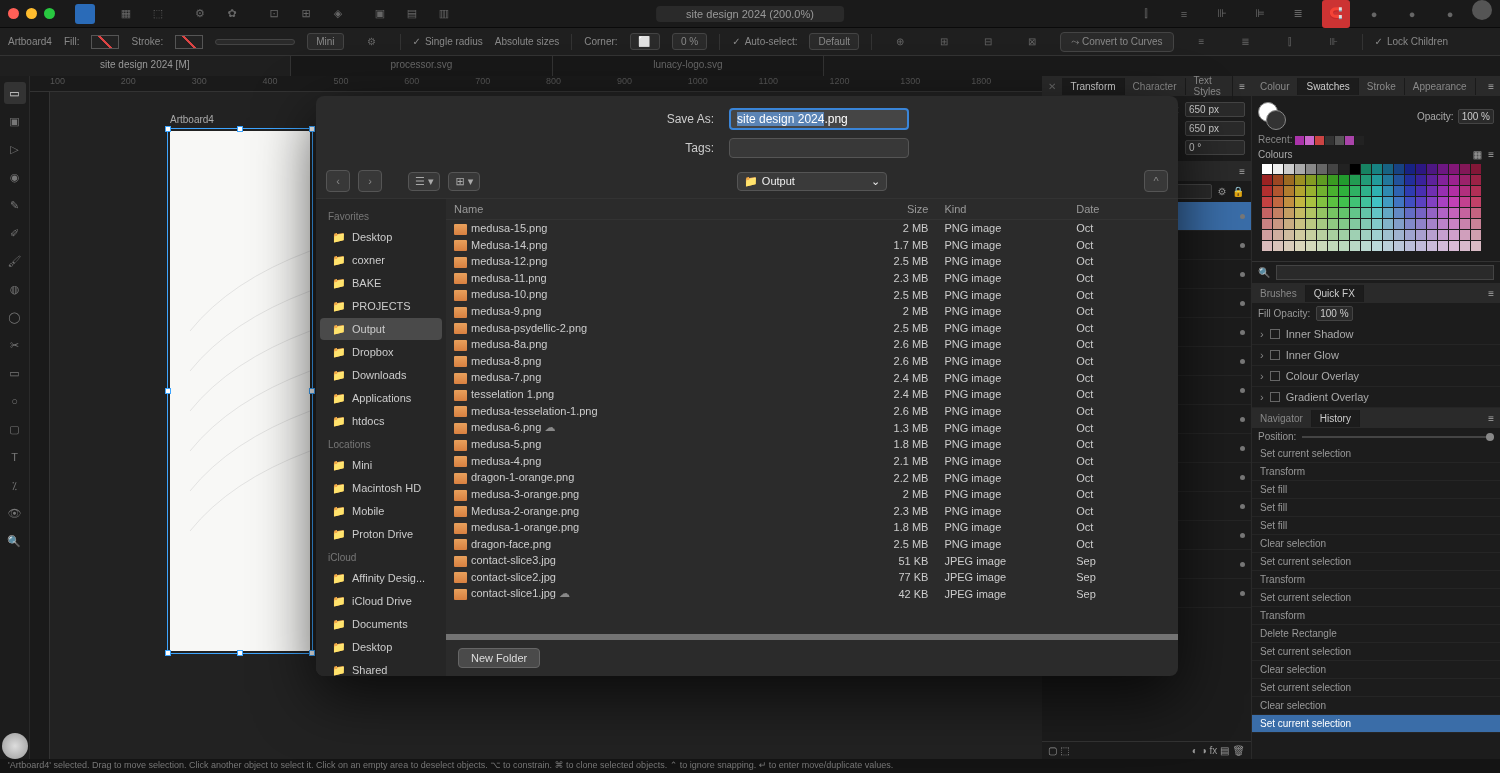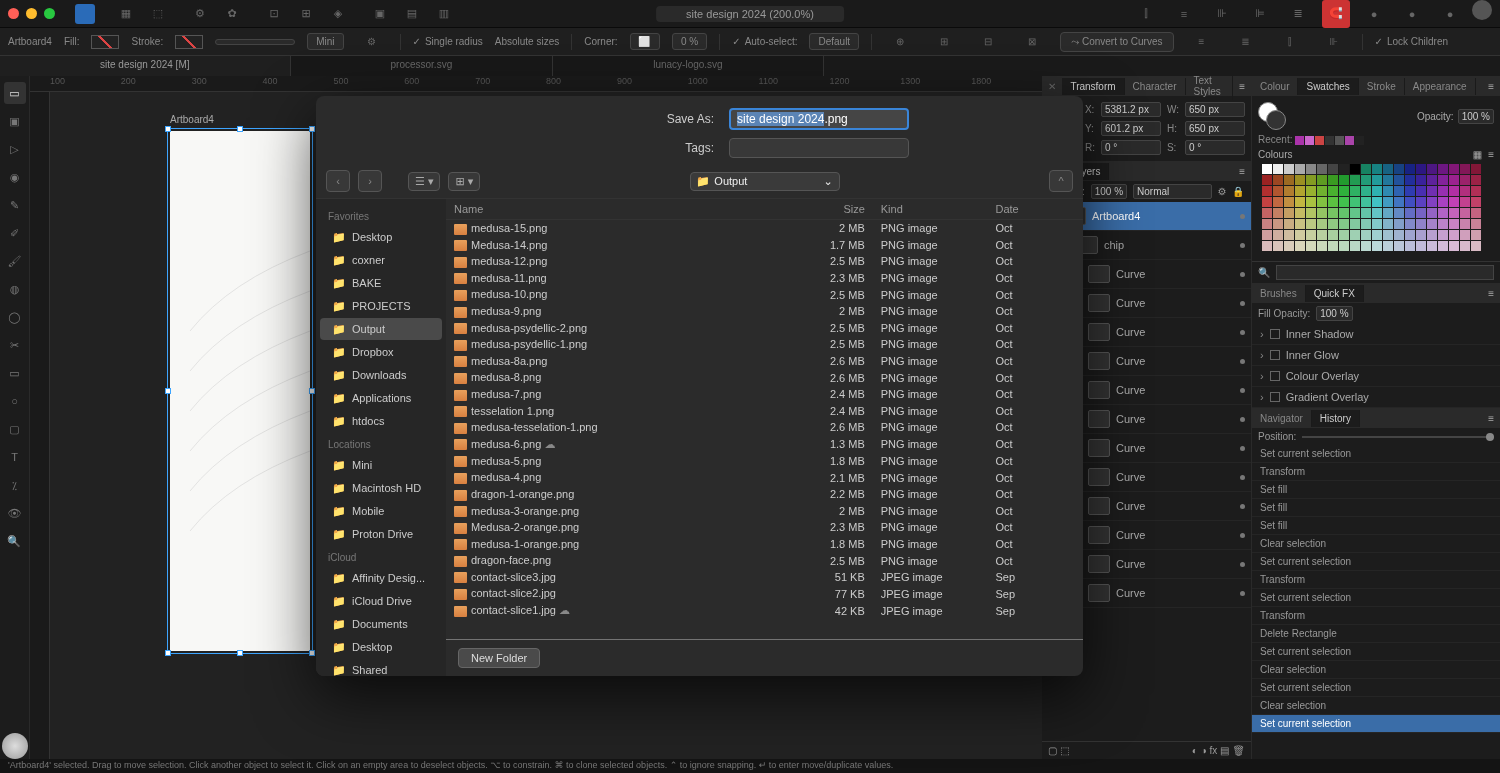--- a/index.html
+++ b/index.html
@@ -77,21 +77,21 @@
 .layer-name{ flex:1;}
 .layer-dot{ width:5px; height:5px; border-radius:50%; background:#777;}
 .layer-exp{ width:10px; color:#888;}
 
 .swatch-grid{ display:grid; grid-template-columns:repeat(20, 10px); gap:1px; padding:4px;}
 .swatch-grid span{ width:10px; height:10px; }
 
 .history-list{ font-size:10px; color:#999; overflow:auto;}
 .history-item{ padding:3px 8px; border-bottom:1px solid #252525;}
 .history-item.sel{ background:#3a6da8; color:#fff;}
-.save-dialog{ position:absolute; left:316px; top:96px; width:767px; height:580px; background:#2b2b2b; border-radius:8px; box-shadow:0 20px 60px rgba(0,0,0,.7); display:flex; flex-direction:column; overflow:hidden; z-index:101;}
+.save-dialog{ position:absolute; left:316px; top:96px; width:862px; height:580px; background:#2b2b2b; border-radius:8px; box-shadow:0 20px 60px rgba(0,0,0,.7); display:flex; flex-direction:column; overflow:hidden; z-index:101;}
 .sd-top{ padding:12px 18px 6px; display:flex; flex-direction:column; gap:8px;}
 .sd-row{ display:flex; align-items:center; gap:10px;}
 .sd-label{ width:380px; text-align:right; color:#ccc; font-size:12px;}
 .sd-filename{ flex:0 0 180px; margin-left:5px; background:#454545; border:2px solid #3a85d8; border-radius:4px; padding:2px 6px; color:#fff; font-size:12px;}
 .sd-filename .sel{ background:#5b84b5;}
 .sd-tags{ width:180px; margin-left:5px; height:20px; background:#383838; border:1px solid #555; border-radius:4px;}
 .sd-body{ display:flex; flex:1; overflow:hidden;}
 .sd-sidebar{ width:130px; background:#262626; padding:6px 0; overflow-y:auto;}
 .sd-section{ color:#777; font-size:10px; padding:6px 12px 3px; text-transform:none;}
 .sd-item{ display:flex; align-items:center; gap:6px; padding:4px 12px; color:#ccc; font-size:11px; border-radius:4px; margin:1px 4px;}
@@ -102,21 +102,21 @@
 .sd-toolbar{ display:flex; align-items:center; gap:8px; padding:6px 10px; border-bottom:1px solid #333;}
 .sd-nav-btn{ width:24px; height:22px; background:#383838; border:1px solid #555; border-radius:4px; display:flex; align-items:center; justify-content:center; color:#888;}
 .sd-view-btn{ padding:2px 6px; background:#383838; border:1px solid #555; border-radius:4px;}
 .sd-path{ flex:0 0 150px; margin:0 auto; background:#3a3a3a; border:1px solid #555; border-radius:4px; padding:2px 6px; display:flex; align-items:center; gap:4px; color:#eee;}
 .sd-folder-icon{ color:#5aa0e0;}
 .sd-file-list{ flex:1; overflow:auto;}
 .sd-file-list table{ width:100%; border-collapse:collapse; font-size:11px; color:#ccc;}
 .sd-file-list th{ text-align:left; padding:4px 8px; background:#2b2b2b; color:#999; font-weight:normal; border-bottom:1px solid #333; position:sticky; top:0;}
 .sd-file-list td{ padding:2px 8px;}
 .file-ico{ width:13px; height:11px; display:inline-block; margin-right:4px; background:linear-gradient(#e8a05c,#d88040); border-radius:1px; vertical-align:middle;}
-.sd-footer{ display:flex; align-items:center; padding:8px 12px; gap:8px; border-top:1px solid #737373;}
+.sd-footer{ display:flex; align-items:center; padding:8px 12px; gap:8px; border-top:6px solid #737373;}
 .sd-btn{ background:#4a4a4a; border:1px solid #666; padding:3px 12px; border-radius:4px; color:#ddd; font-size:11px;}
 
 
 .status-bar{ height:14px; background:#141414; color:#777; font-size:9px; padding:1px 8px; position:absolute; bottom:0; left:0; right:0;}
 
 
 .mini-row{ display:flex; align-items:center; gap:6px; padding:3px 6px; font-size:10px; color:#999;}
 .mini-row input{ background:#2a2a2a; border:1px solid #444; color:#ccc; font-size:10px; width:42px; padding:1px 3px;}
 .fx-item{ display:flex; align-items:center; gap:6px; padding:4px 8px; border-bottom:1px solid #252525;}
 .fx-item .exp{ color:#888;}
@@ -829,26 +829,20 @@
                 <td>PNG image</td>
                 <td>Oct</td>
               </tr>
               <tr>
                 <td><span class="file-ico"></span>medusa-psydellic-2.png</td>
                 <td style="text-align:right">2.5 MB</td>
                 <td>PNG image</td>
                 <td>Oct</td>
               </tr>
               <tr>
-                <td><span class="file-ico"></span>medusa-psydellic-1.png</td>
-                <td style="text-align:right">2.5 MB</td>
-                <td>PNG image</td>
-                <td>Oct</td>
-              </tr>
-              <tr>
                 <td><span class="file-ico"></span>medusa-8a.png</td>
                 <td style="text-align:right">2.6 MB</td>
                 <td>PNG image</td>
                 <td>Oct</td>
               </tr>
               <tr>
                 <td><span class="file-ico"></span>medusa-8.png</td>
                 <td style="text-align:right">2.6 MB</td>
                 <td>PNG image</td>
                 <td>Oct</td>

